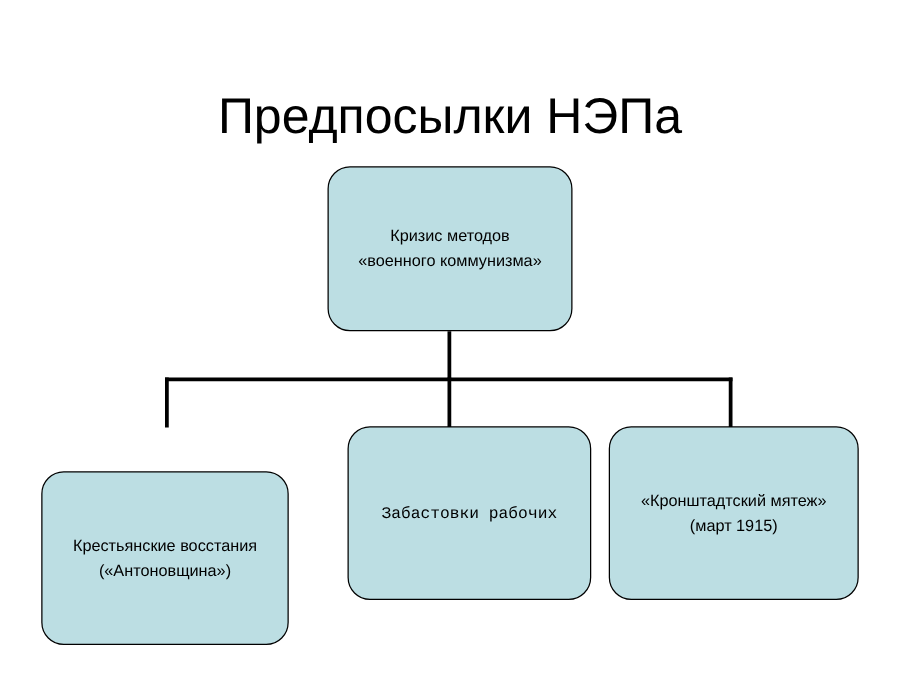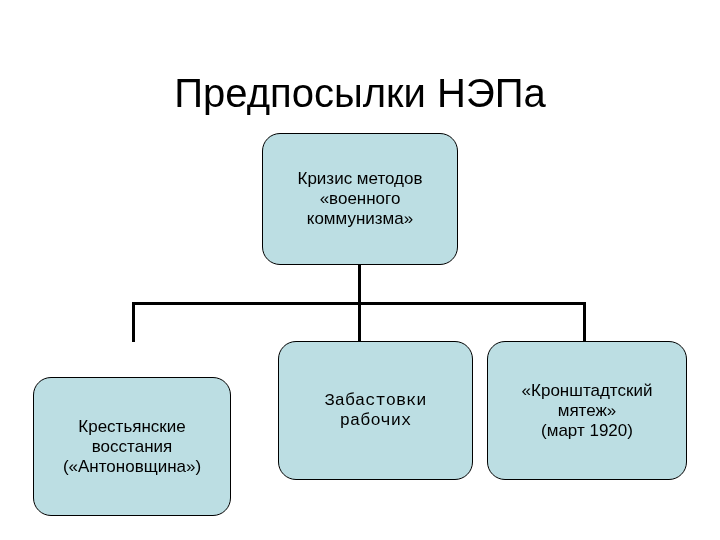--- a/index.html
+++ b/index.html
@@ -36,21 +36,21 @@
     position: absolute;
     box-sizing: border-box;
     background: #bcdee3;
     border: 1px solid #000000;
     border-radius: 18px;
     display: flex;
     align-items: center;
     justify-content: center;
     text-align: center;
     color: #000000;
-    font-size: 17px;
+    font-size: 13px;
     line-height: 20px;
   }
   .node .node-text {
     display: block;
     width: 100%;
     padding: 0 6px;
     box-sizing: border-box;
     white-space: pre-line;
   }
   #node-root {
@@ -136,16 +136,16 @@
     <span class="node-text">Крестьянские восстания
 («Антоновщина»)</span>
   </div>
 
   <div class="node" id="node-child-1">
     <span class="node-text">Забастовки рабочих</span>
   </div>
 
   <div class="node" id="node-child-2">
     <span class="node-text">«Кронштадтский мятеж»
-(март 1920)</span>
+(март 1915)</span>
   </div>
 
 </div>
 
 </body></html>

